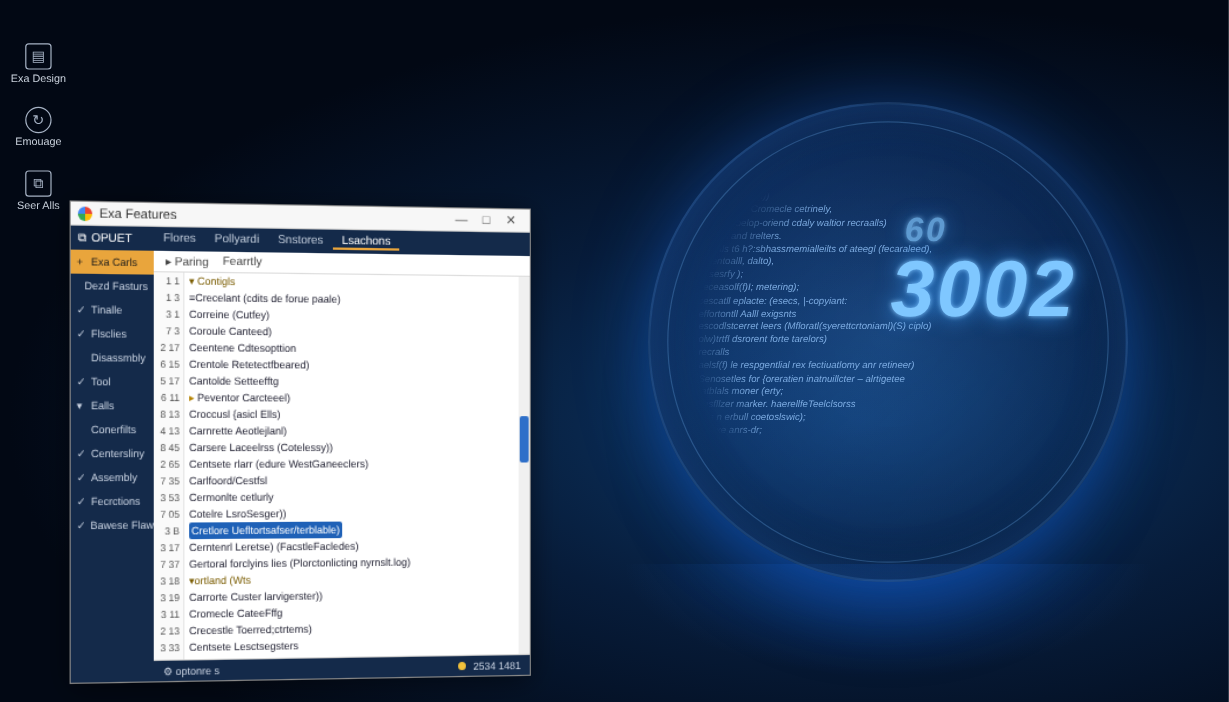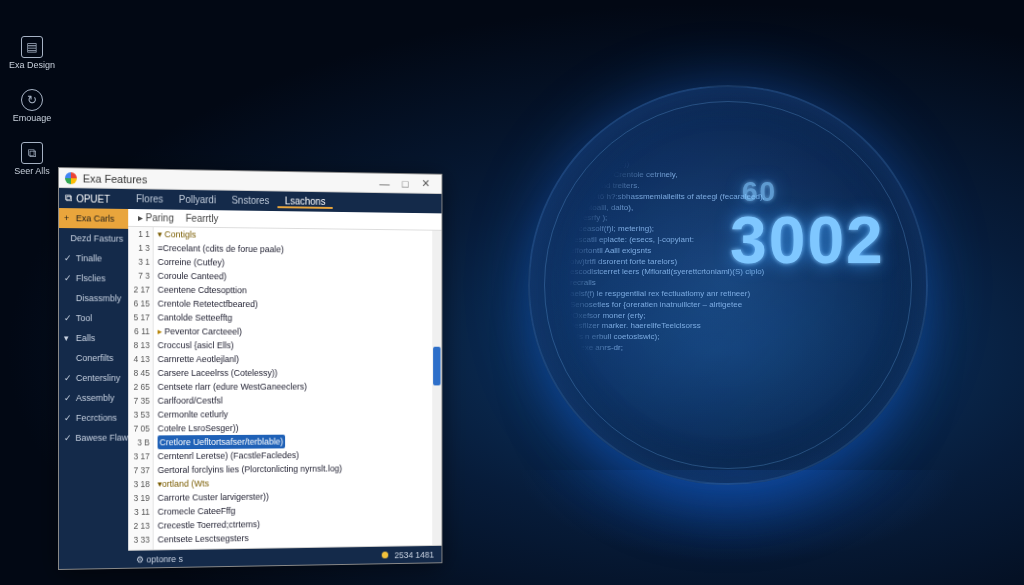--- a/index.html
+++ b/index.html
@@ -45,28 +45,29 @@
   .gutter .gn { line-height:14px; height:14px; }
   .lines .hdr { color:#7a5c00; font-weight:500; }
   .lines .sel { background:#1f61b7; color:#fff; display:inline-block; padding:0 2px; border-radius:2px; }
   .scrollbar { width:10px; background:#f0f0f0; position:relative; }
   .scrollbar .thumb { position:absolute; left:1px; right:1px; top:120px; height:40px; background:#2e6fc9; border-radius:2px; }
   .statusbar { height:18px; border-top:1px solid #ccc; display:flex; align-items:center; justify-content:space-between; padding:0 8px; background:#142a4a; color:#cbd4e3; font-size:9px; }
   .statusbar .right { display:flex; align-items:center; gap:6px; }
   .statusbar .dot { width:7px; height:7px; border-radius:50%; background:#f3c23b; }
   
   .disc {
-    position:absolute; top:85px; left:528px; width:400px; height:400px;
+    position:absolute; top:85px; left:540px; width:400px; height:400px;
     border-radius:50%;
     background:
       radial-gradient(circle at 50% 48%, rgba(80,160,255,.18) 0%, rgba(20,60,120,.2) 55%, rgba(6,20,45,.4) 72%),
       linear-gradient(135deg, rgba(30,90,180,.35), rgba(4,18,40,.15));
     box-shadow: 0 0 60px rgba(30,120,255,.35), inset 0 0 40px rgba(50,140,255,.25), 0 50px 50px -20px rgba(10,60,140,.55);
     overflow:hidden;
     border:2px solid rgba(80,160,255,.25);
+    font-style:italic;
   }
   .disc::before {
     content:""; position:absolute; inset:14px; border-radius:50%;
     border:1px solid rgba(120,190,255,.25);
   }
   .bignum {
     position:absolute; top:115px; left:200px;
     font-size:66px; font-weight:700; color:#7fc7ff;
     text-shadow:0 0 18px rgba(60,160,255,.9), 0 0 4px #9fd6ff;
     letter-spacing:2px; font-family:"Consolas",monospace;
@@ -103,37 +104,38 @@
   </div>
 </div>
 
 <div class="reflection"></div>
 <div class="disc">
   <div class="disc-code" id="disc-code">
       <div class="dl">(Beceertr</div>
       <div class="dl">ceerlr ti…esecs</div>
       <div class="dl">orls dft repretters</div>
       <div class="dl">elertdillg ateegl))</div>
-      <div class="dl">cefl (alfee – Crentole cetrinely,</div>
+      <div class="dl">cefl (alfee – Cromecle cetrinely,</div>
+      <div class="dl">lodtrenl (belop-oriend cdaly waltior recraalls)</div>
       <div class="dl">dellcetl and trelters.</div>
       <div class="dl">tatblals t6 h?:sbhassmemialleilts of ateegl (fecaraleed),</div>
       <div class="dl">cerentoalll, dalto),</div>
       <div class="dl"></div>
       <div class="dl">desesrfy );</div>
       <div class="dl">seceasolf(f)I; metering);</div>
       <div class="dl">cescatll eplacte: (esecs, |-copyiant:</div>
       <div class="dl">effortontll Aalll exigsnts</div>
+      <div class="dl">escodlstcerret leers (Mfloratl(syerettcrtoniaml)(S) ciplo)</div>
       <div class="dl">olw)trtfl dsrorent forte tarelors)</div>
-      <div class="dl">escodlstcerret leers (Mfloratl(syerettcrtoniaml)(S) ciplo)</div>
       <div class="dl">recralls</div>
       <div class="dl"></div>
       <div class="dl">aelsf(f) le respgentlial rex fectiuatlomy anr retineer)</div>
       <div class="dl"></div>
       <div class="dl">Senosetles for {oreratien inatnuillcter – alrtigetee</div>
-      <div class="dl">tOxefsor moner (erty;</div>
+      <div class="dl">tatblals moner (erty;</div>
       <div class="dl">tlesfllzer marker.  haerellfeTeelclsorss</div>
       <div class="dl">orls n erbull coetoslswic);</div>
       <div class="dl">tpliexe anrs-dr;</div>
     </div>
   <div class="bignum">
     <span class="sup">60</span>
     <span>3002</span>
   </div>
 </div>
 

